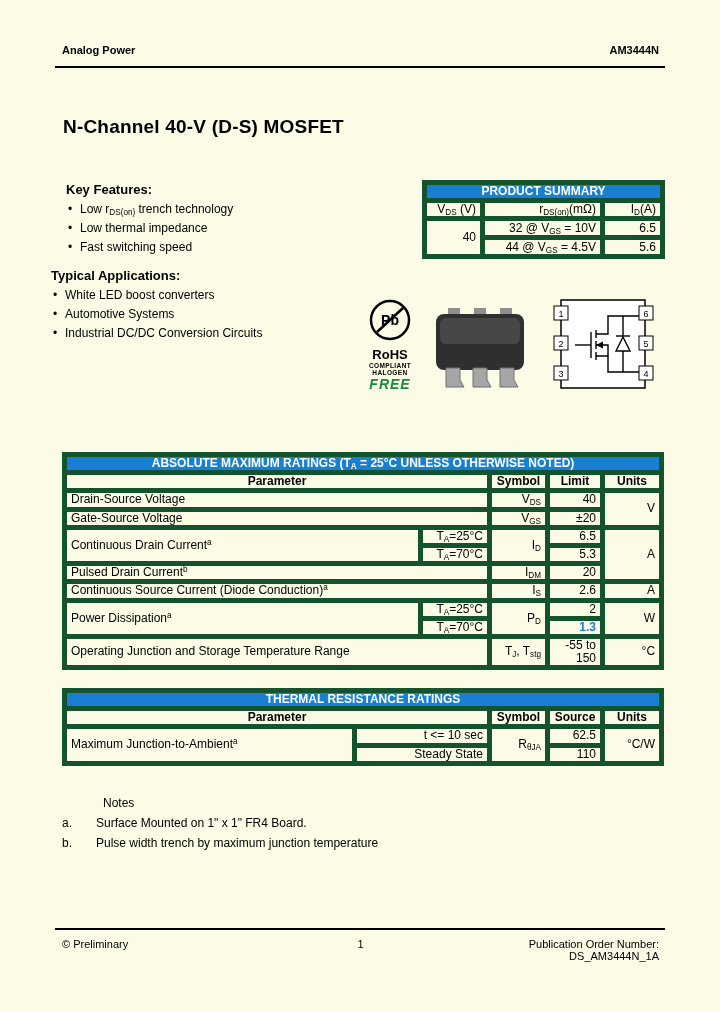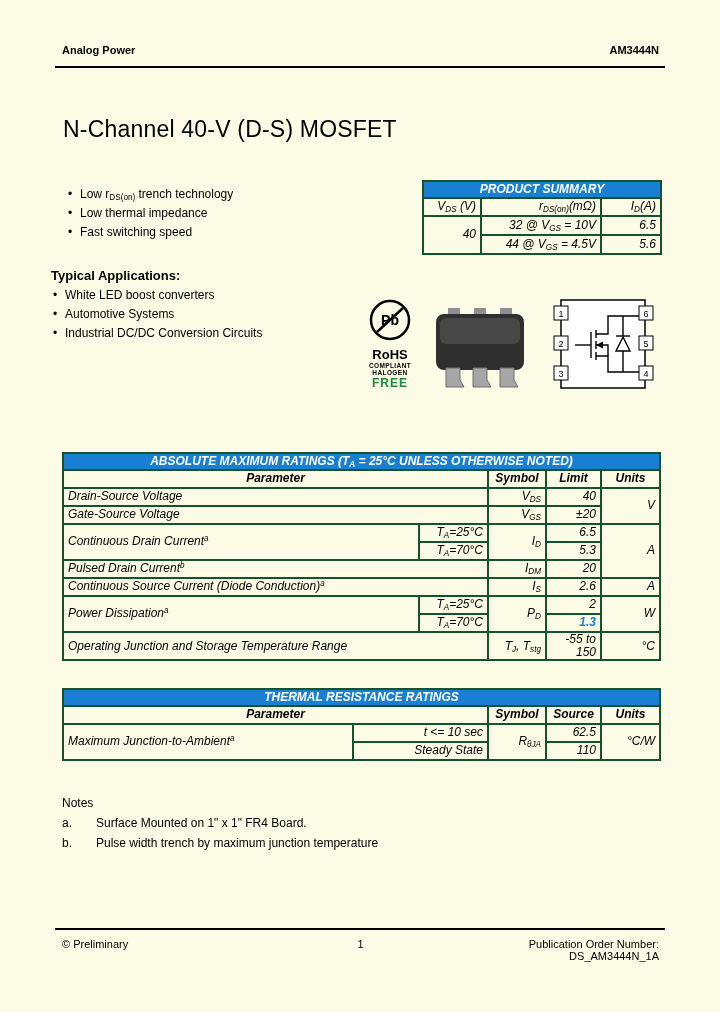--- a/index.html
+++ b/index.html
@@ -5,56 +5,57 @@
   :root { --accent:#187fd2; --page-bg:#fcfce6; --hl:#187fd2; }
   * { margin:0; padding:0; box-sizing:border-box; }
   html,body { width:720px; height:1012px; }
   body { background:var(--page-bg); font-family:"Liberation Sans","DejaVu Sans",sans-serif; color:#000; }
   .page { position:relative; width:720px; height:1012px; overflow:hidden; background:var(--page-bg); }
   .abs { position:absolute; }
   sub { font-size:0.68em; line-height:0; vertical-align:-0.22em; }
   sup { font-size:0.68em; line-height:0; vertical-align:0.5em; }
   .header { display:flex; justify-content:space-between; font-weight:bold; font-size:11px; }
   .rule { border-top:2px solid #000; height:0; }
-  .title { font-size:23px; font-weight:normal; letter-spacing:0.2px; }
+  .title { font-size:19px; font-weight:bold; letter-spacing:0.2px; }
   .sec-head { font-weight:bold; font-size:13px; margin-bottom:3px; }
   .bullets { list-style:none; font-size:12px; }
   .bullets li { display:flex; margin-top:5px; }
   .blt { width:14px; padding-left:2px; }
   table { border-collapse:collapse; table-layout:fixed; font-size:12px; }
-  th,td { border:2px solid #14532d; padding:0 4px; height:18px; line-height:1.1; font-weight:normal; vertical-align:middle;font-style:italic; }
+  th,td { border:5px solid #14532d; padding:0 4px; height:18px; line-height:1.1; font-weight:normal; vertical-align:middle; }
   .tbl-title th { background:var(--accent); color:#fff; font-weight:bold; height:17px; text-align:center; padding:0 2px; }
   .col-head { font-weight:bold; text-align:center; }
   .c { text-align:right; }
   .l { text-align:left; }
   .hl { color:var(--hl); font-weight:bold; }
   .rohs { text-align:center; }
   .rohs-name { font-weight:bold; font-size:13px; margin-top:1px; }
   .rohs-sub { font-size:6.5px; letter-spacing:0.4px; font-weight:bold; }
-  .rohs-free { font-size:12px; font-weight:bold; color:#1d8a3c; letter-spacing:1px; }
-  .notes-head { font-size:12px; }
+  .rohs-free { font-size:14px; font-weight:bold; font-style:italic; color:#1d8a3c; letter-spacing:1px; }
+  .notes-head { font-size:12px;margin-left:41px; }
   .note-row { display:flex; font-size:12px; margin-top:6px; }
   .note-label { width:34px; }
   .footer { display:flex; justify-content:center; font-size:11px; }
   .f-right { text-align:right; }
 </style>
 </head>
 <body>
 
 <div class="page">
 
   <div class="abs header" style="left:62px; top:44px; width:597px;">
     <span>Analog Power</span>
     <span>AM3444N</span>
   </div>
   <div class="abs rule" style="left:55px; top:66px; width:610px;"></div>
 
   <h1 class="abs title" style="left:63px; top:116px;">N-Channel 40-V (D-S) MOSFET</h1>
 
   <div class="abs" style="left:66px; top:182px; width:330px;">
+    <div class="sec-head">Key Features:</div>
     <ul class="bullets">
       <li>
           <span class="blt">•</span>
           <span>Low r<sub>DS(on)</sub> trench technology</span>
         </li>
       <li>
           <span class="blt">•</span>
           <span>Low thermal impedance</span>
         </li>
       <li>

